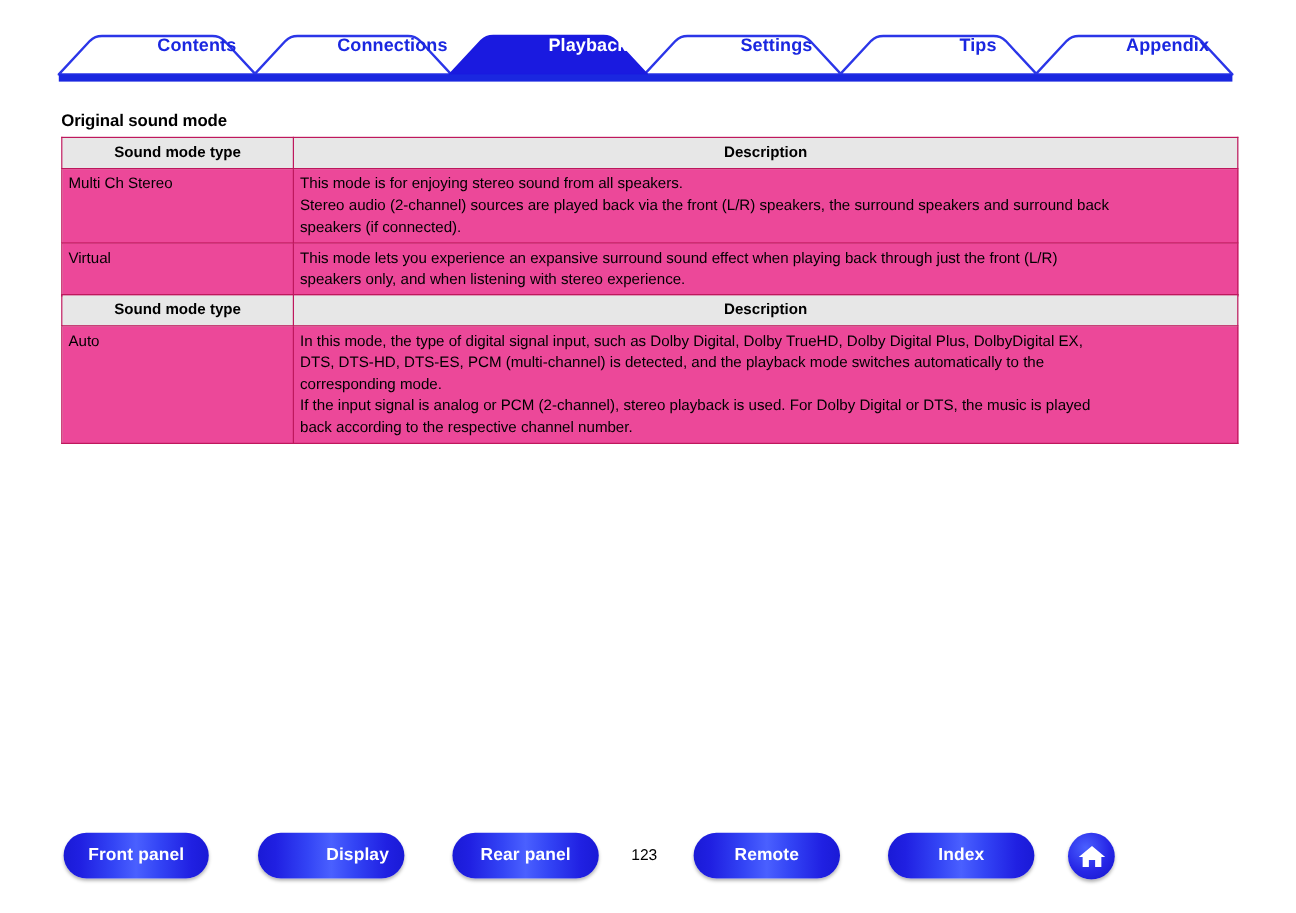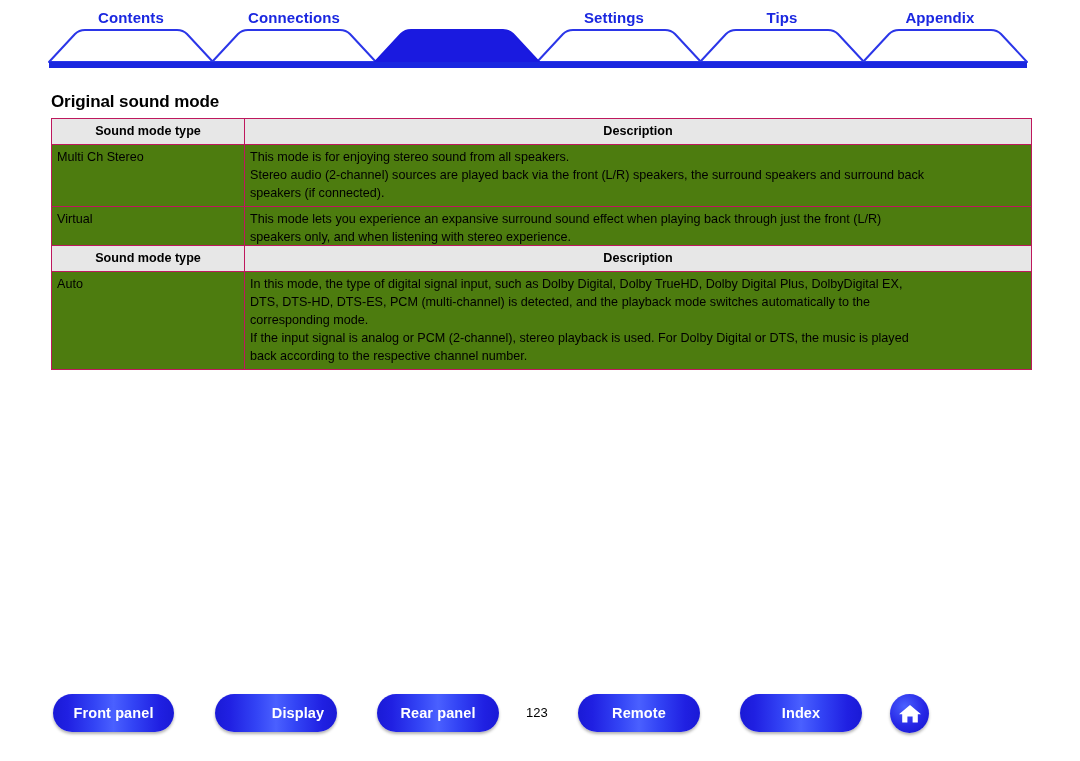--- a/index.html
+++ b/index.html
@@ -22,44 +22,45 @@
     left: 0;
     top: 0;
     width: 1080px;
     height: 72px;
   }
   #tabbar svg {
     display: block;
   }
   .tab-label {
     position: absolute;
-    top: 17px;
+    top: 38px;
     transform: translate(-50%, -50%);
     font-size: 15px;
     font-weight: bold;
     white-space: nowrap;
     letter-spacing: 0.1px;
+    margin-left: 33px;
   }
   .tab-label.inactive { color: #1a27e0; }
   .tab-label.active { color: #ffffff; }
 
   
   #content {
     position: absolute;
     left: 0;
     top: 72px;
     width: 1080px;
   }
   .section {
     position: absolute;
     left: 51px;
     width: 980px;
   }
   .section-title {
-    font-size: 17px;
+    font-size: 14px;
     font-weight: bold;
     color: #000;
     margin: 0 0 6px 0;
     letter-spacing: -0.1px;
   }
   table.modes {
     border-collapse: collapse;
     table-layout: fixed;
     width: 980px;
     border: 1px solid #58585a;
@@ -73,21 +74,21 @@
   }
   table.modes th {
     background: #e7e7e7;
     text-align: center;
     font-weight: bold;
     font-size: 12.6px;
     padding-top: 3px;
     padding-bottom: 4px;
   }
   table.modes td {
-    background: #4d7c0f;
+    background: #ec4899;
     font-weight: normal;
   }
   col.c-type { width: 193px; }
   col.c-desc { width: 787px; }
   .cell-line { display: block; }
 
   
   #footer {
     position: absolute;
     left: 0;

